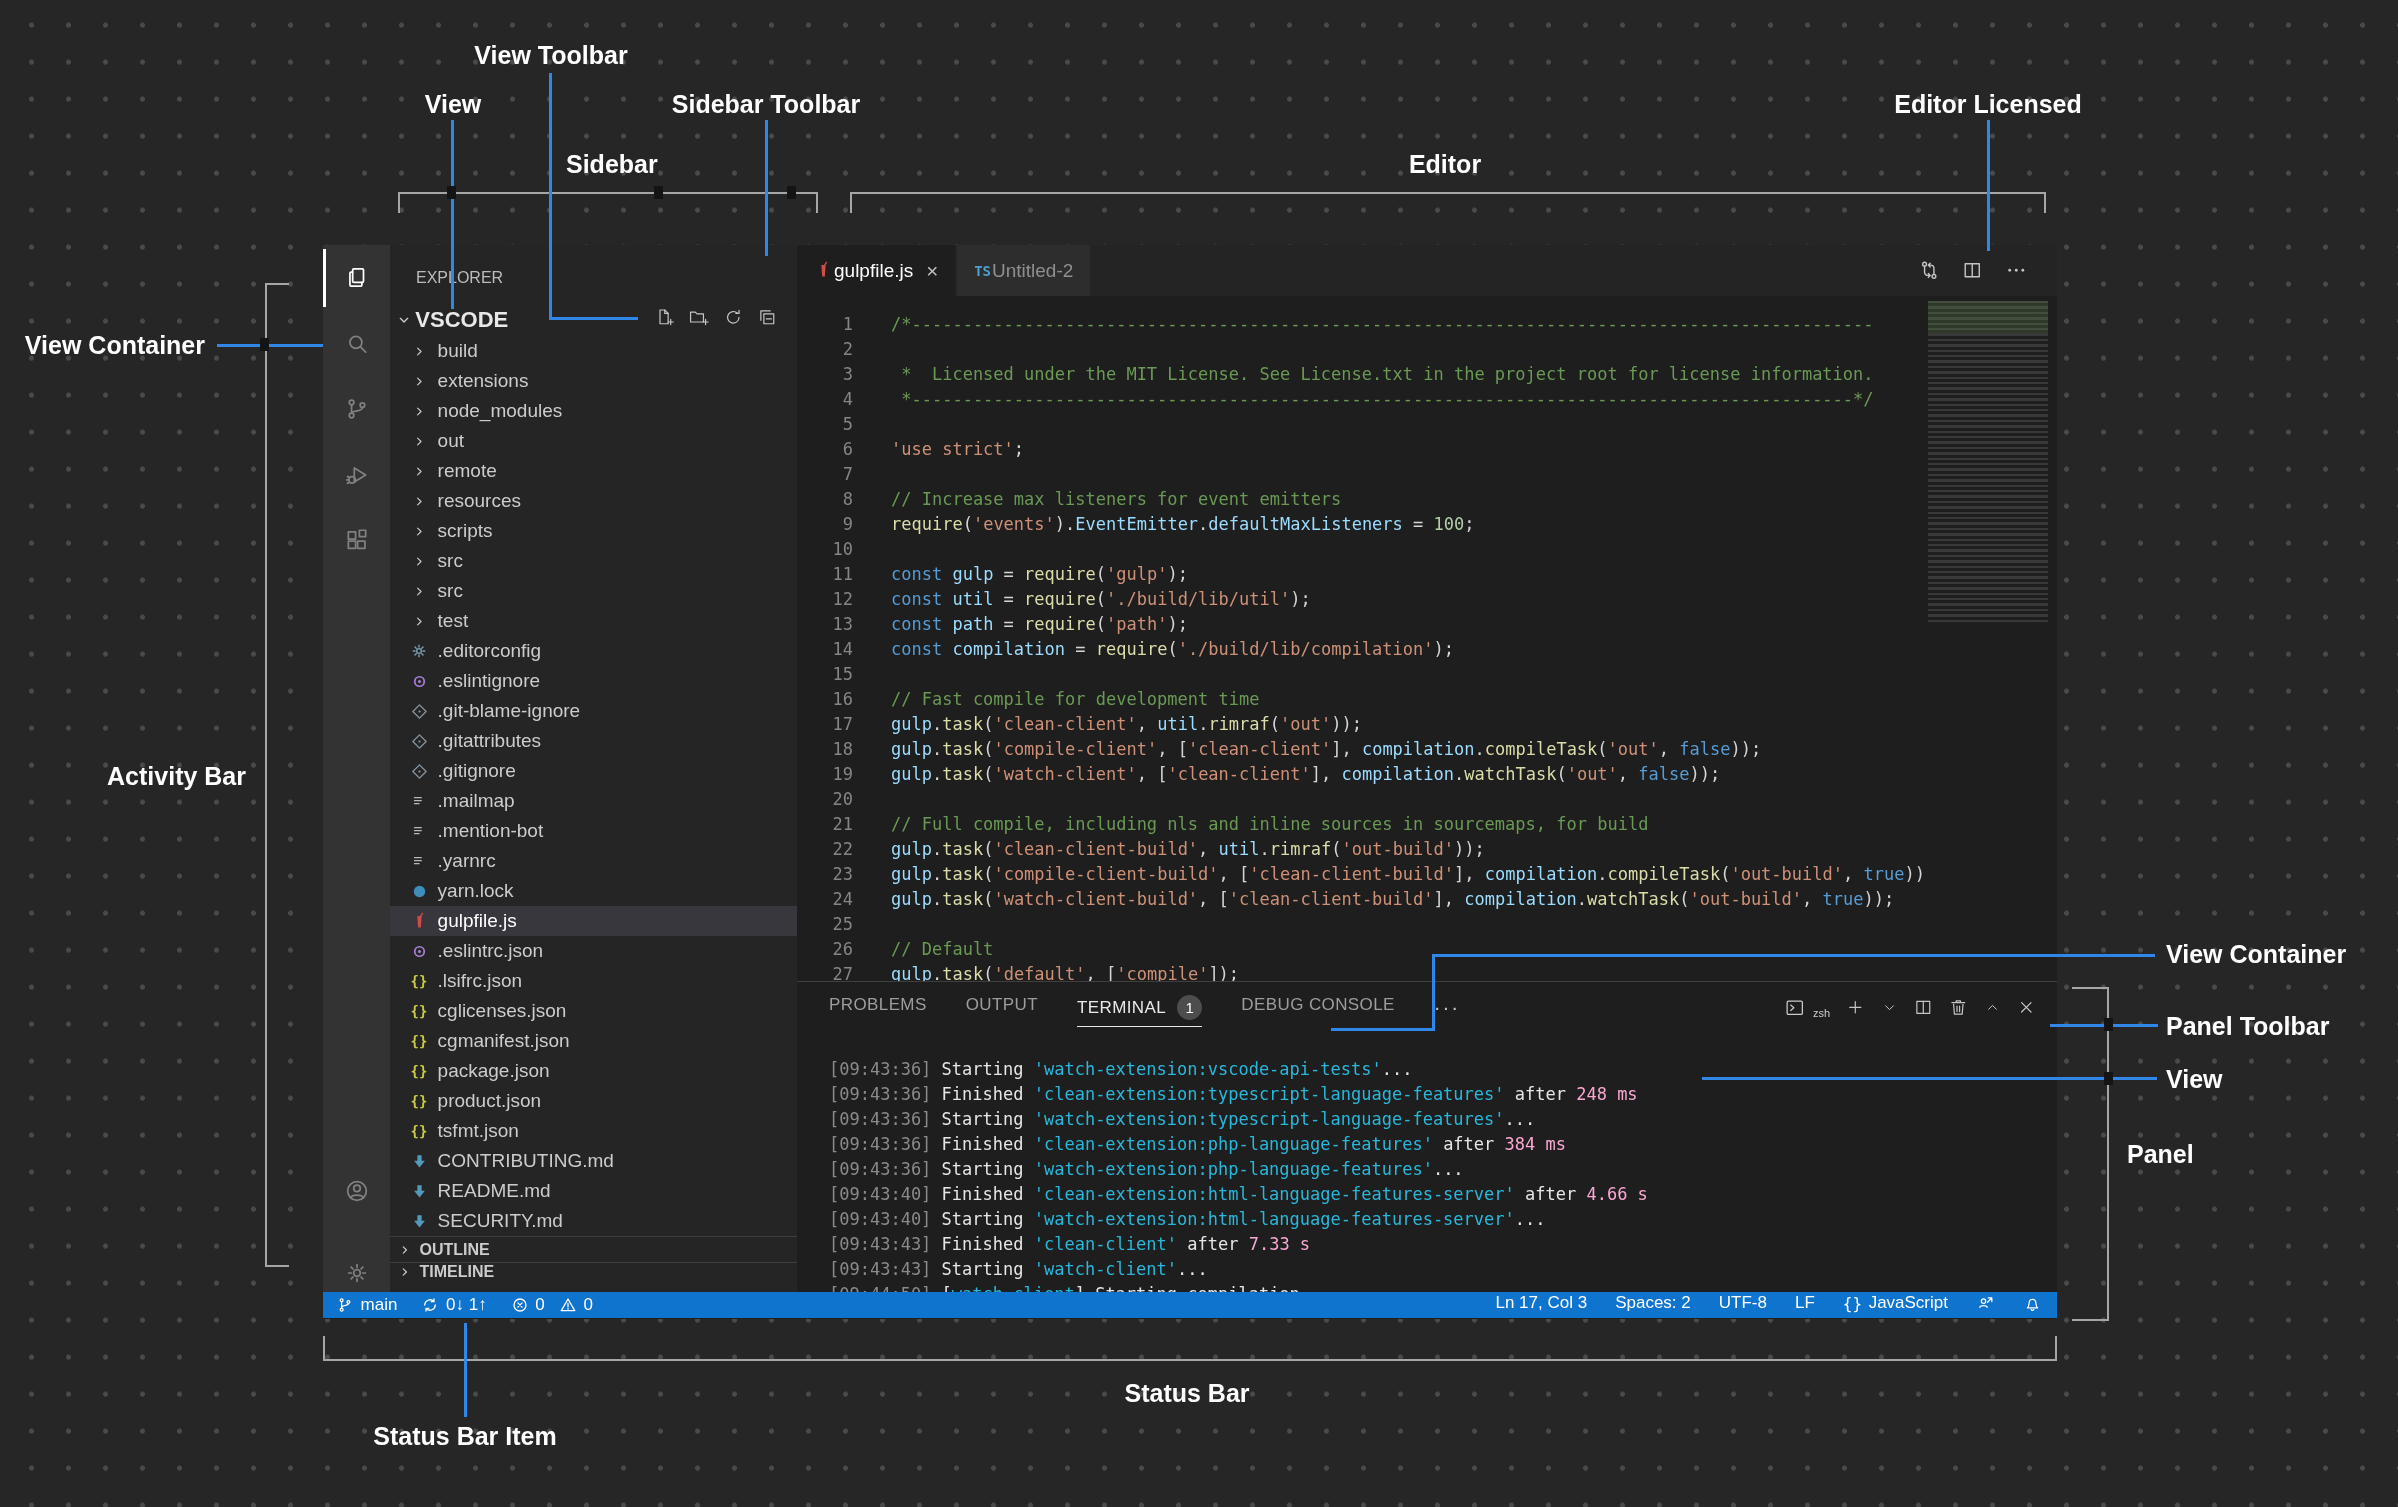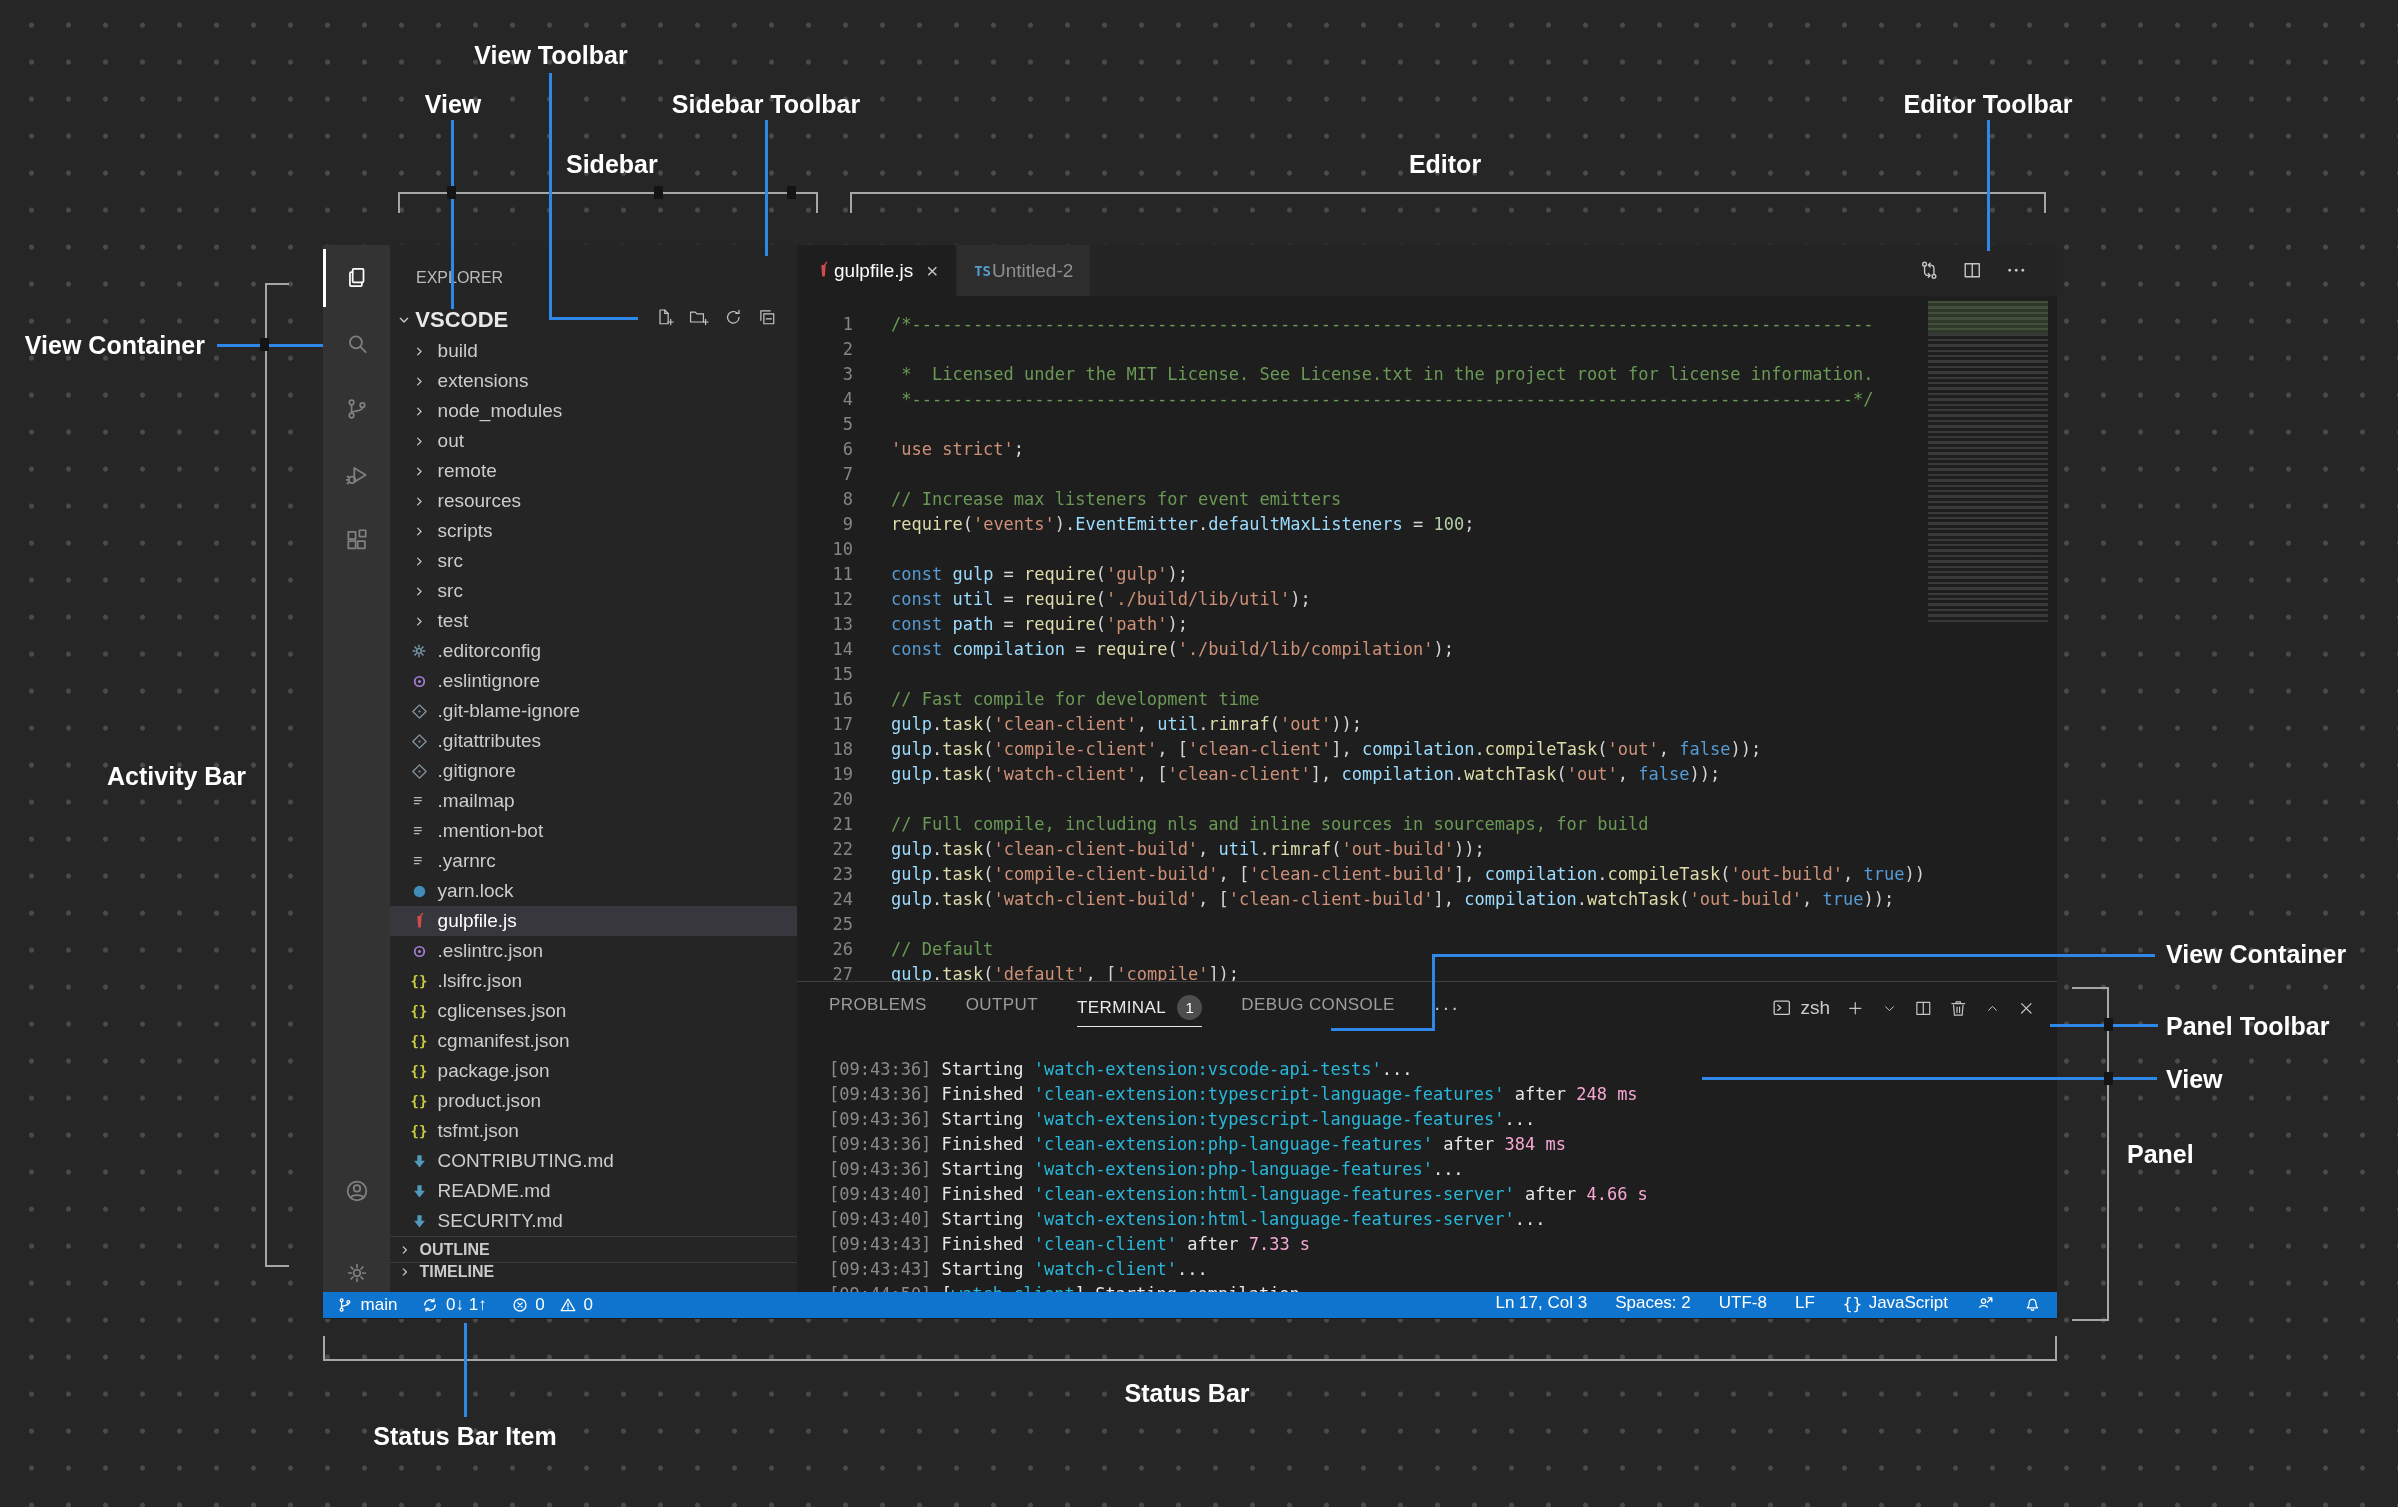--- a/index.html
+++ b/index.html
@@ -62,21 +62,21 @@
   .minimap{position:absolute;left:1131px;top:56px;width:120px;height:323px;
     background:repeating-linear-gradient(to bottom,rgba(190,190,190,.17) 0 2.4px,transparent 2.4px 5.4px);}
   .minimap .tint{position:absolute;left:0;top:0;width:100%;height:32px;background:rgba(106,153,85,.22);}
   
   .panel{position:absolute;left:0;top:736px;width:1260px;height:311px;border-top:0.9px solid #3f3f3f;background:#1e1e1e;}
   .p-tabs{position:absolute;left:32px;top:13px;display:flex;align-items:flex-start;gap:39px;font-size:17px;letter-spacing:0.4px;color:#9d9d9d;}
   .p-tab{cursor:pointer;display:flex;align-items:center;gap:11.2px;padding-bottom:5.6px;}
   .p-tab.active{color:#e9e9e9;border-bottom:1.9px solid #e7e7e7;}
   .p-badge{background:#4d4d4d;color:#ffffff;font-size:15px;width:25px;height:25px;border-radius:50%;display:flex;align-items:center;justify-content:center;}
   .p-tools{position:absolute;right:20.6px;top:15px;display:flex;align-items:center;gap:15px;color:#c5c5c5;}
-  .p-shell{display:flex;align-items:flex-start;gap:7.5px;font-size:19px;color:#cccccc;}
+  .p-shell{display:flex;align-items:flex-end;gap:7.5px;font-size:11px;color:#cccccc;}
   .term{position:absolute;left:0;top:67px;width:1260px;height:244px;overflow:hidden;font-family:"DejaVu Sans Mono",monospace;font-size:17px;line-height:25px;padding:7.5px 0 0 32px;cursor:text;}
   .tl{white-space:pre;}
   .tt-t{color:#8a8a8a;} .tt-w{color:#e6e6e6;} .tt-cy{color:#29b8db;} .tt-m{color:#f9a8d4;}
   
   .statusbar{position:absolute;left:0;top:1047px;width:1734px;height:26px;background:#0f74cd;color:#ffffff;font-size:17px;z-index:5;}
   .st-left{position:absolute;left:13px;top:0;height:26px;display:flex;align-items:center;gap:24px;}
   .st-right{position:absolute;right:15px;top:0;height:22px;display:flex;align-items:center;gap:28px;}
   .st-item{display:flex;align-items:center;gap:6.6px;cursor:pointer;white-space:nowrap;}
   .ico{display:inline-flex;align-items:center;justify-content:center;}
 </style>
@@ -108,21 +108,21 @@
   <div class="bline" style="left:2050px;top:1024px;width:108px;height:2.8px"></div>
   <div class="handle" style="left:2104px;top:1018px"></div>
   <div class="bline" style="left:1702px;top:1077px;width:455px;height:2.8px"></div>
   <div class="handle" style="left:2104px;top:1072px"></div>
 
   <div class="lbl ctr" style="left:453px;top:90px">View</div>
   <div class="lbl ctr" style="left:551px;top:41px">View Toolbar</div>
   <div class="lbl ctr" style="left:766px;top:90px">Sidebar Toolbar</div>
   <div class="lbl" style="left:566px;top:150px">Sidebar</div>
   <div class="lbl ctr" style="left:1445px;top:150px">Editor</div>
-  <div class="lbl ctr" style="left:1988px;top:90px">Editor Toolbar</div>
+  <div class="lbl ctr" style="left:1988px;top:90px">Editor Licensed</div>
   <div class="lbl" style="right:2194px;top:331px">View Container</div>
   <div class="lbl" style="right:2153px;top:762px">Activity Bar</div>
   <div class="lbl ctr" style="left:1187px;top:1379px">Status Bar</div>
   <div class="lbl ctr" style="left:465px;top:1422px">Status Bar Item</div>
   <div class="lbl" style="left:2166px;top:940px">View Container</div>
   <div class="lbl" style="left:2166px;top:1012px">Panel Toolbar</div>
   <div class="lbl" style="left:2166px;top:1065px">View</div>
   <div class="lbl" style="left:2127px;top:1140px">Panel</div>
 
   <div class="workbench">

